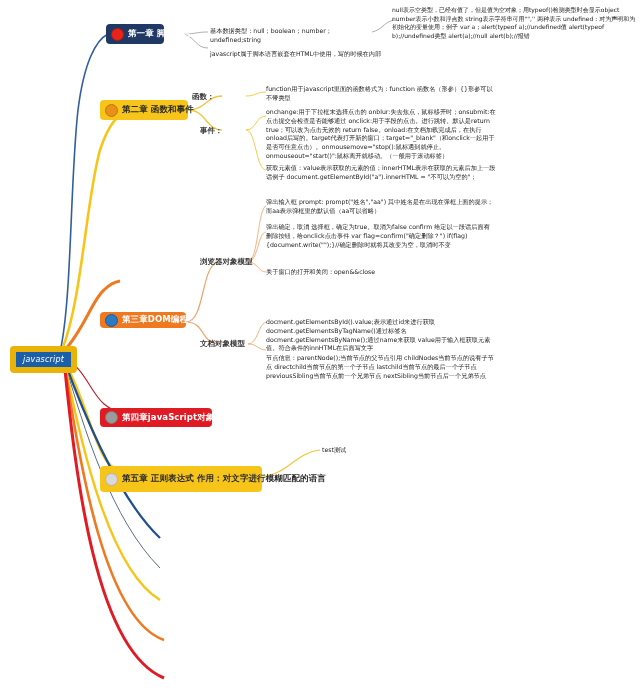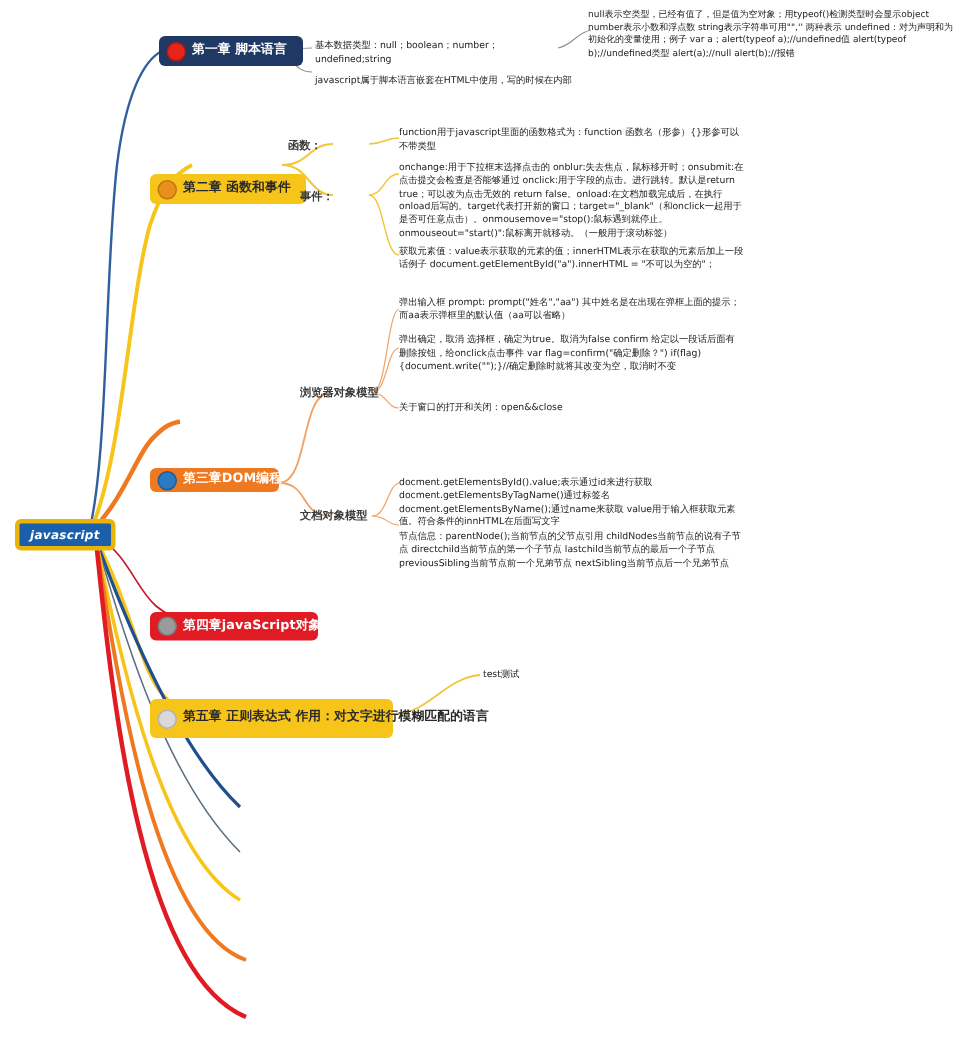--- a/index.html
+++ b/index.html
@@ -24,25 +24,25 @@
     display:inline-block;flex:0 0 auto;
     border:1px solid rgba(0,0,0,.18);
   }
   .node .label{
     font-size:8.5px;font-weight:bold;line-height:1.1;
     letter-spacing:.1px;
   }
   .root{
     position:absolute;
     background:#1b5fa8;
-    border:3px solid #eab308;
+    border:6px solid #eab308;
     border-radius:4px;
     padding:3px 7px;
     color:#ffffff;
-    font-size:8px;font-weight:bold;
+    font-size:8px;font-weight:normal;
     font-style:italic;
     letter-spacing:.2px;
   }
   .chapter1{background:#1f3864;color:#ffffff;}
   .chapter1 .badge{background:#e8241a;border-color:#b51b12;}
   .chapter2{background:#f7c51a;color:#2a2a2a;}
   .chapter2 .badge{background:#e8901a;border-color:#c1760f;}
   .chapter3{background:#ef7920;color:#ffffff;}
   .chapter3 .badge{background:#2b7bc4;border-color:#1d5c96;}
   .chapter4{background:#e01b24;color:#ffffff;}
@@ -100,30 +100,30 @@
   <path d="M248,344 C258,344 258,324 266,322" stroke="#f0a165" stroke-width="0.8" fill="none"></path>
   <path d="M248,344 C258,344 258,350 266,350" stroke="#f0a165" stroke-width="0.8" fill="none"></path>
 
   <path d="M262,476 C286,476 296,452 320,450" stroke="#f0c63a" stroke-width="1.2" fill="none"></path>
 </svg>
 
 <div class="root" style="left:10px;top:346px;">
   <span>javascript</span>
 </div>
 
-<div class="node chapter1" style="left:106px;top:24px;width:96px;height:20px;">
+<div class="node chapter1" style="left:106px;top:24px;width:58px;height:20px;">
   <span class="badge"></span>
   <span class="label">第一章 脚本语言</span>
 </div>
 
 <div class="leaf" style="left:210px;top:27px;width:170px;">基本数据类型：null；boolean；number；undefined;string</div>
 <div class="leaf" style="left:210px;top:50px;width:180px;">javascript属于脚本语言嵌套在HTML中使用，写的时候在内部</div>
 <div class="leaf small" style="left:392px;top:6px;width:246px;">null表示空类型，已经有值了，但是值为空对象；用typeof()检测类型时会显示object number表示小数和浮点数 string表示字符串可用"",'' 两种表示 undefined：对为声明和为初始化的变量使用；例子 var a；alert(typeof a);//undefined值 alert(typeof b);//undefined类型 alert(a);//null alert(b);//报错</div>
 
-<div class="node chapter2" style="left:100px;top:116px;width:104px;height:20px;">
+<div class="node chapter2" style="left:100px;top:100px;width:88px;height:20px;">
   <span class="badge"></span>
   <span class="label">第二章 函数和事件</span>
 </div>
 
 <div class="sublabel" style="left:192px;top:92px;">函数：</div>
 <div class="sublabel" style="left:200px;top:126px;text-align:right;">事件：</div>
 
 <div class="leaf" style="left:266px;top:85px;width:228px;">function用于javascript里面的函数格式为：function 函数名（形参）{}形参可以不带类型</div>
 <div class="leaf" style="left:266px;top:108px;width:230px;">onchange:用于下拉框末选择点击的 onblur:失去焦点，鼠标移开时；onsubmit:在点击提交会检查是否能够通过 onclick:用于字段的点击。进行跳转。默认是return true；可以改为点击无效的 return false。onload:在文档加载完成后，在执行onload后写的。target代表打开新的窗口；target="_blank"（和onclick一起用于是否可任意点击）。onmousemove="stop():鼠标遇到就停止。onmouseout="start()":鼠标离开就移动。（一般用于滚动标签）</div>
 <div class="leaf" style="left:266px;top:164px;width:230px;">获取元素值：value表示获取的元素的值；innerHTML表示在获取的元素后加上一段话例子 document.getElementById("a").innerHTML = "不可以为空的"；</div>

